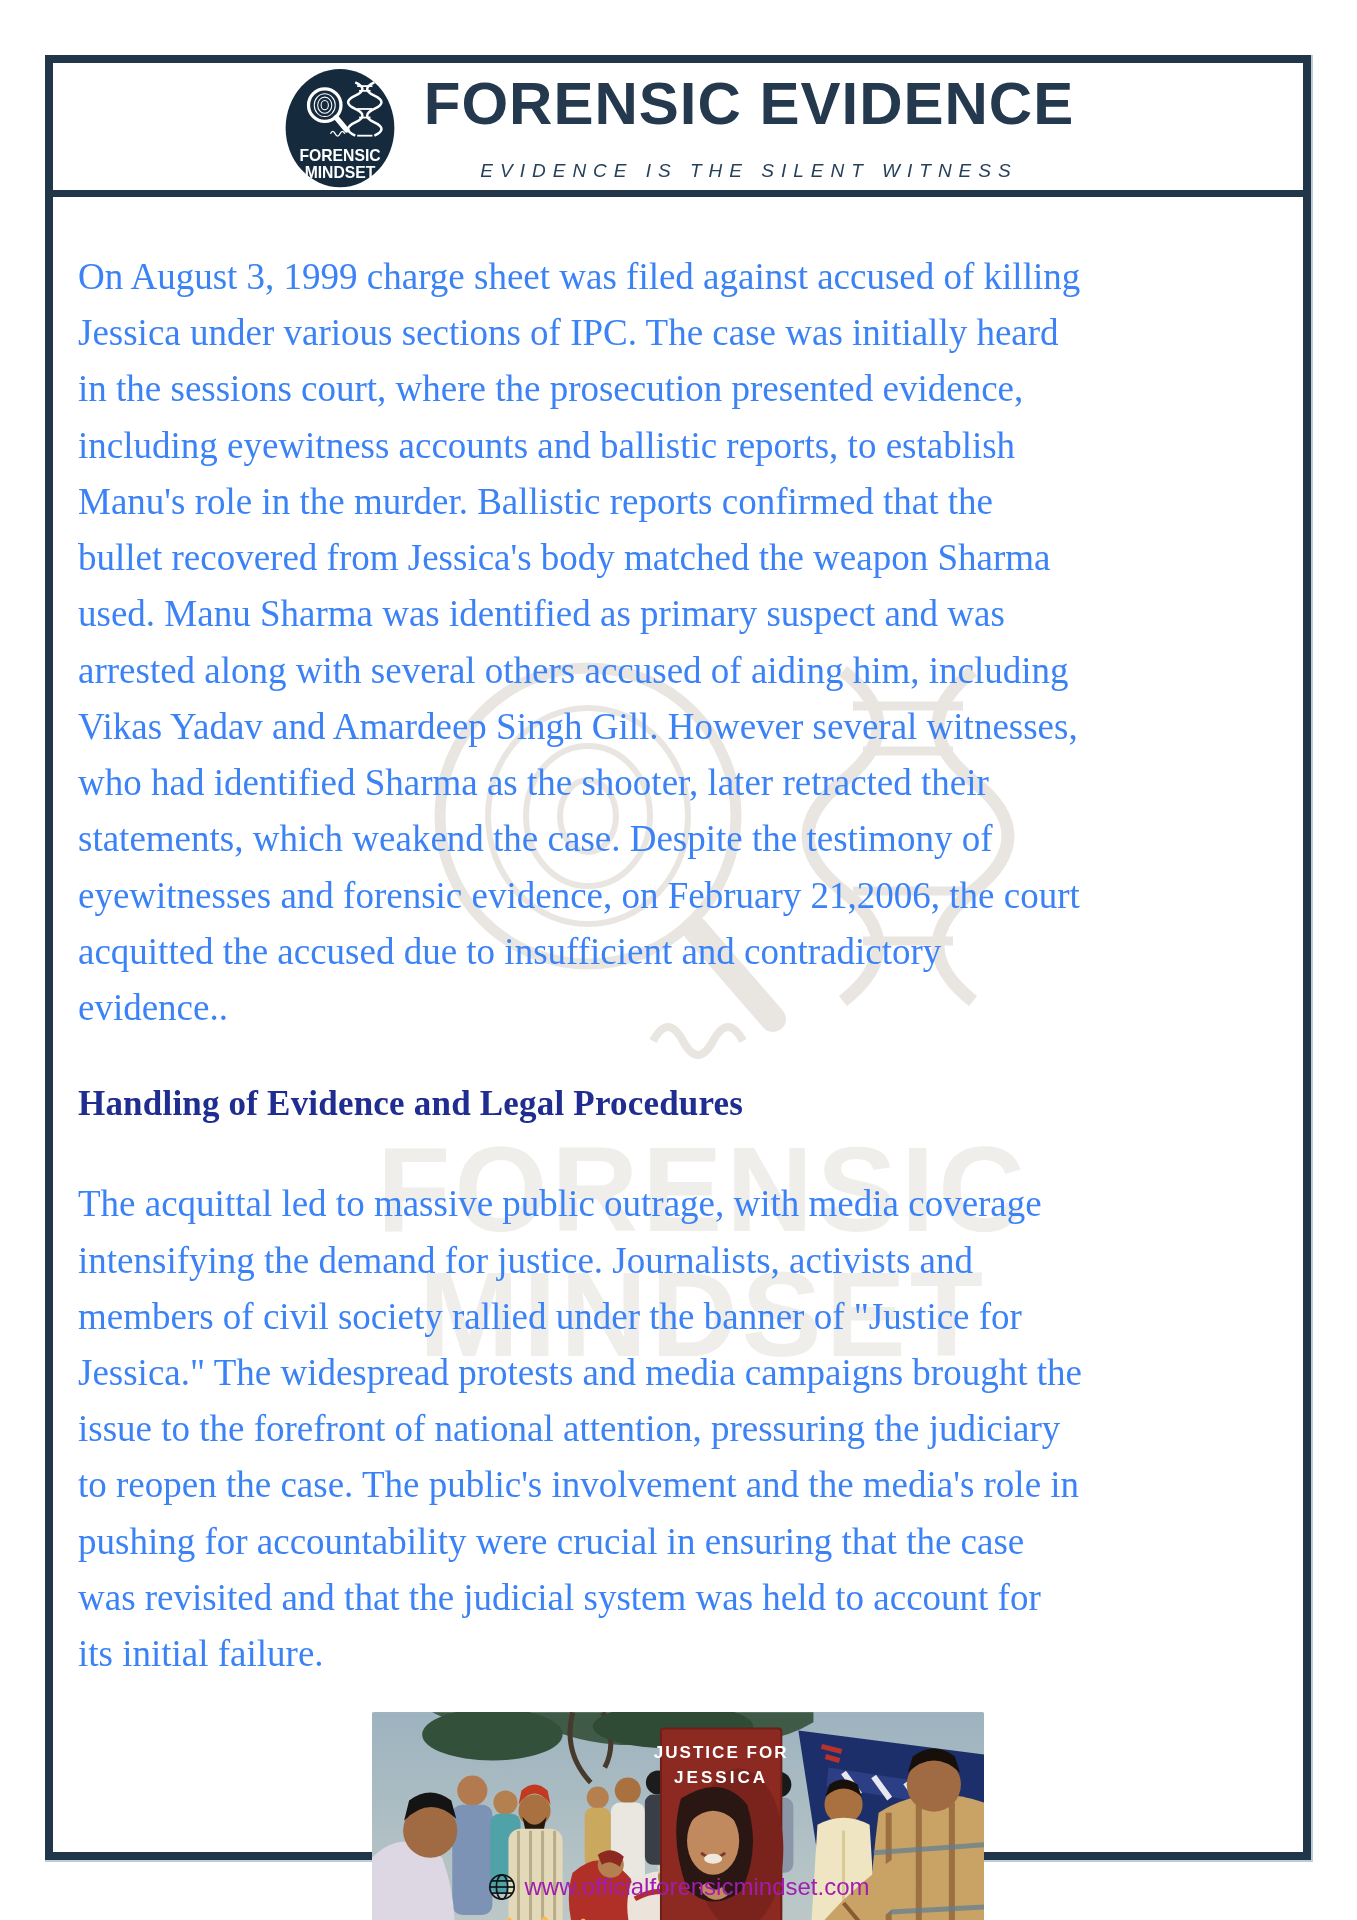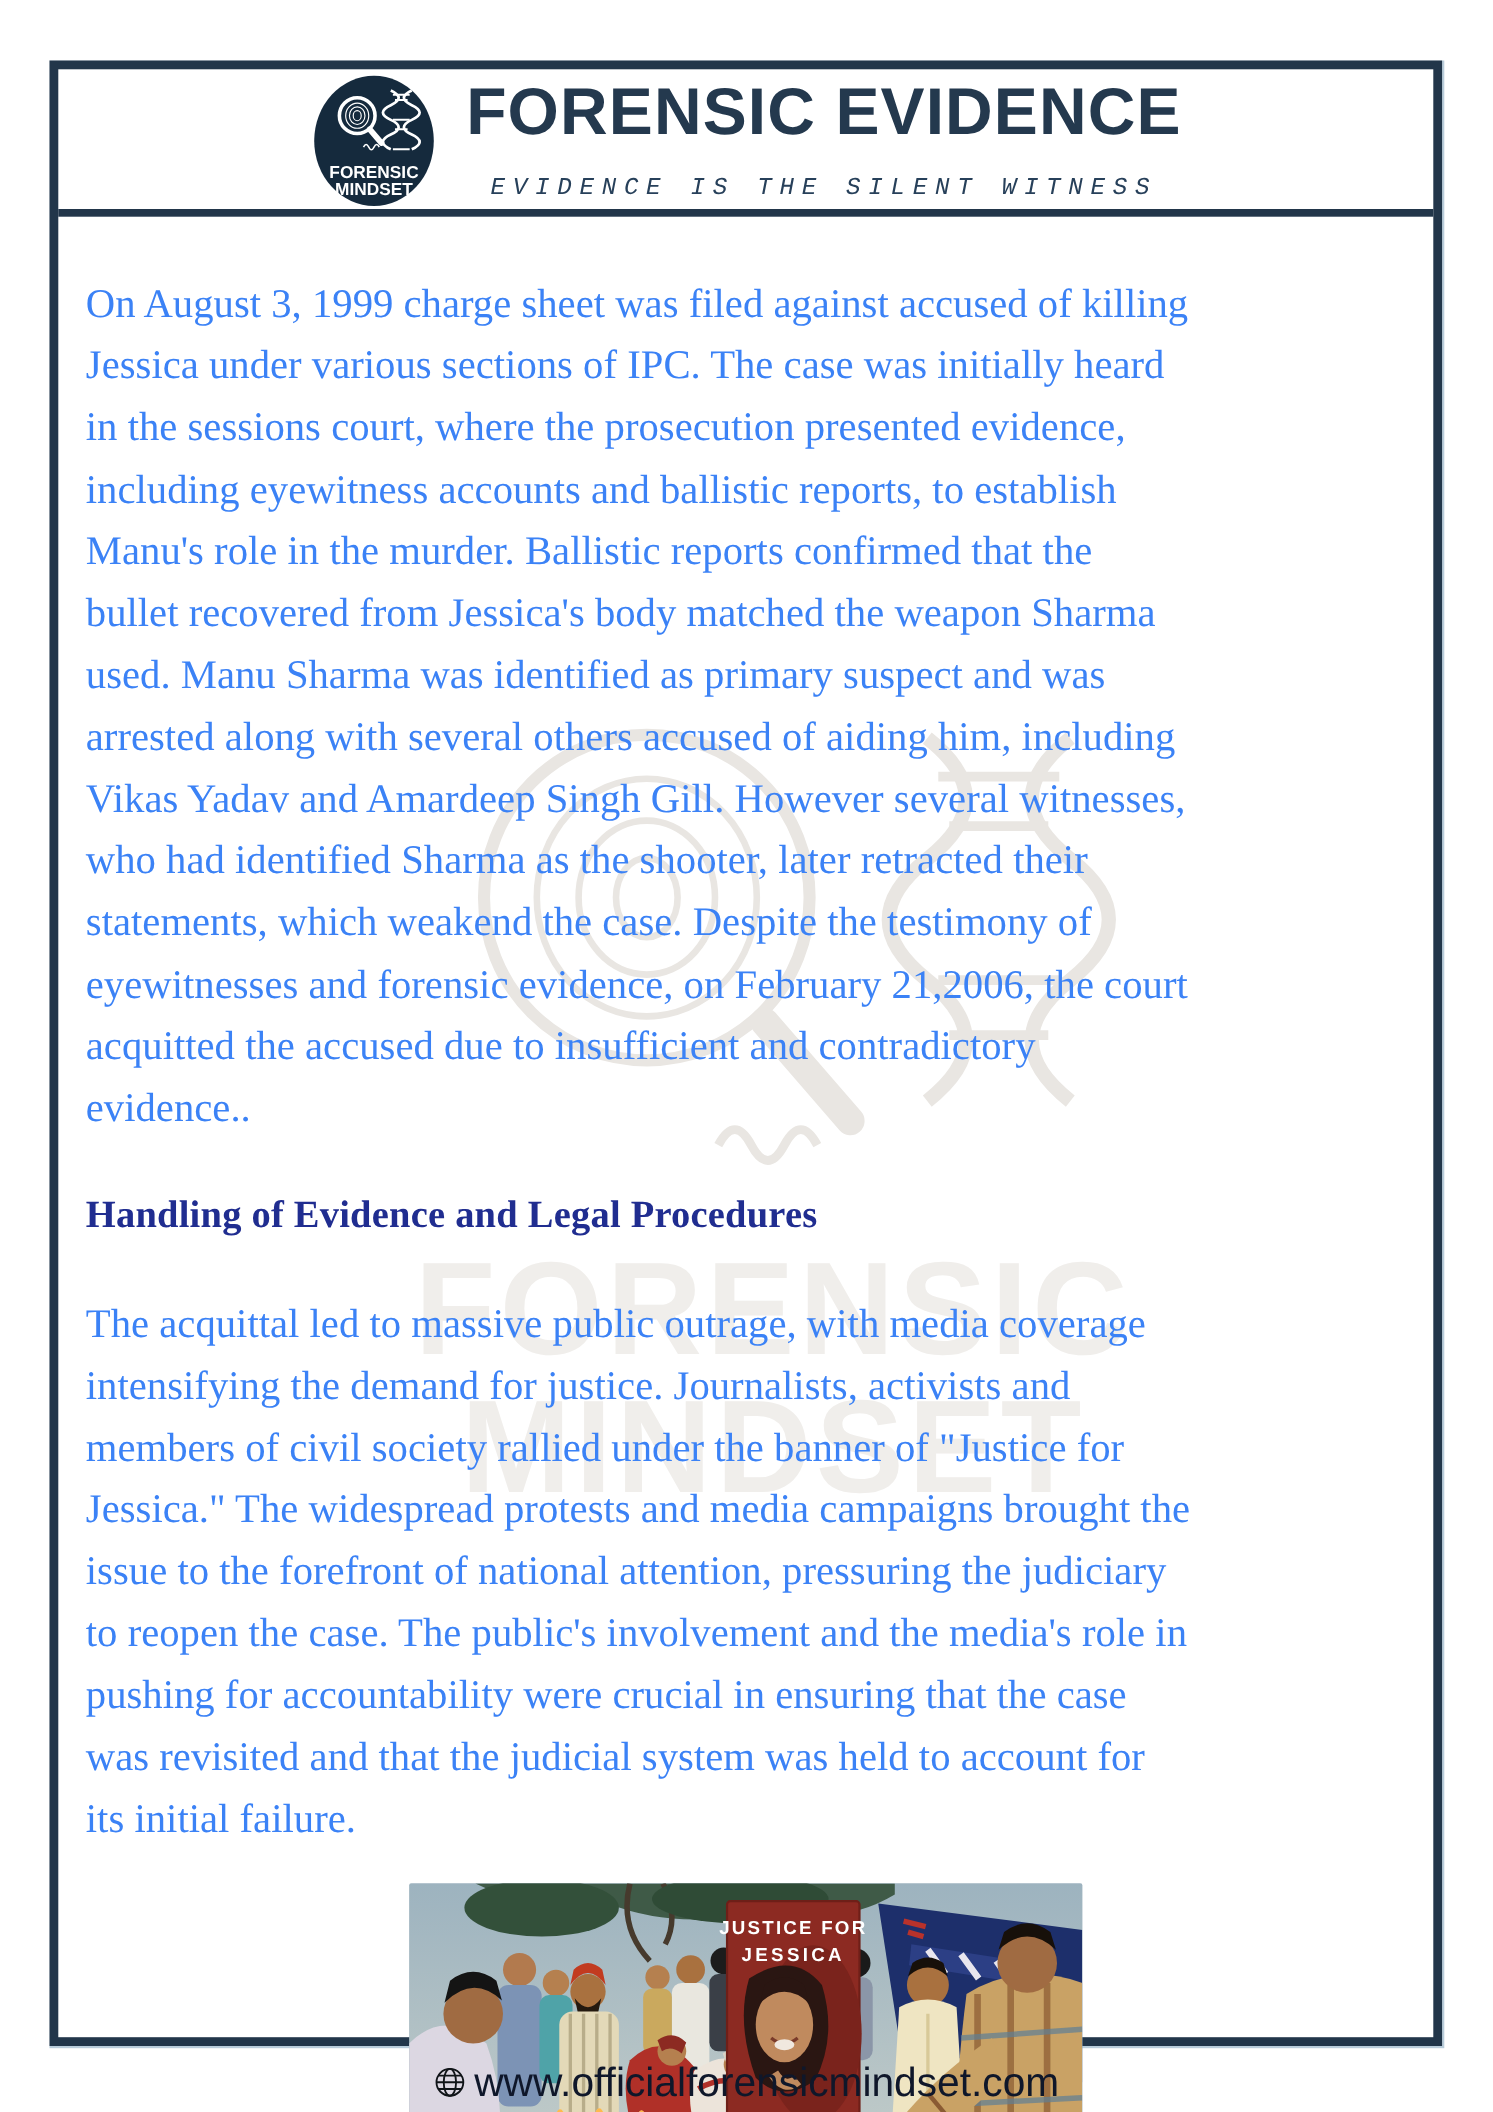--- a/index.html
+++ b/index.html
@@ -7,36 +7,36 @@
 
   .frame{position:absolute;left:45px;top:55px;width:1250px;height:1789px;
          border:8px solid #22364a;background:#ffffff;box-shadow:1px 1px 0 1px #b9cddb;}
 
   header{height:127px;border-bottom:7px solid #22364a;display:flex;align-items:center;
          justify-content:center;gap:26px;position:relative;z-index:2;}
   .logo-wrap{width:116px;height:124px;margin-top:4px;flex:0 0 auto;}
   .title-block{text-align:center;}
   h1{margin:0;font-family:"Liberation Sans",sans-serif;font-weight:bold;font-size:60px;
      letter-spacing:1px;color:#24394e;line-height:1.05;}
-  .tagline{margin-top:25px;font-family:Liberation Mono, monospace;font-style:italic;
-           font-size:22px;letter-spacing:7px;color:#27405a;}
+  .tagline{margin-top:25px;font-family:Liberation Sans, sans-serif;font-style:italic;
+           font-size:19px;letter-spacing:7px;color:#27405a;}
 
   .watermark{position:absolute;left:300px;top:548px;width:700px;height:790px;z-index:0;pointer-events:none;}
 
   main{position:relative;z-index:1;padding:0 25px 0 25px;}
   h2{margin:72px 0 0 0;font-size:35px;font-weight:bold;color:#202d90;letter-spacing:0.2px;}
   h2.second{margin-top:48px;}
   p.body{margin:52px 0 0 0;font-size:37px;line-height:1.52;color:#3b82f6;width:1005px;}
 
   figure{margin:30px auto 0 auto;width:612px;height:412px;border-radius:2px;overflow:hidden;
          background:#a8bbc6;}
 
   footer{position:absolute;left:0;top:1872px;width:100%;display:flex;align-items:center;
          justify-content:center;gap:7px;font-family:"Liberation Sans",sans-serif;
-         font-size:37px;color:#0f172a;z-index:2;}
+         font-size:24px;color:#a21caf;z-index:2;}
   .globe{width:30px;height:30px;flex:0 0 auto;}
 </style>
 </head>
 <body>
 
 <div class="frame">
 
   <header>
     <div class="logo-wrap">
       <svg viewBox="0 0 120 130" width="116" height="124">

